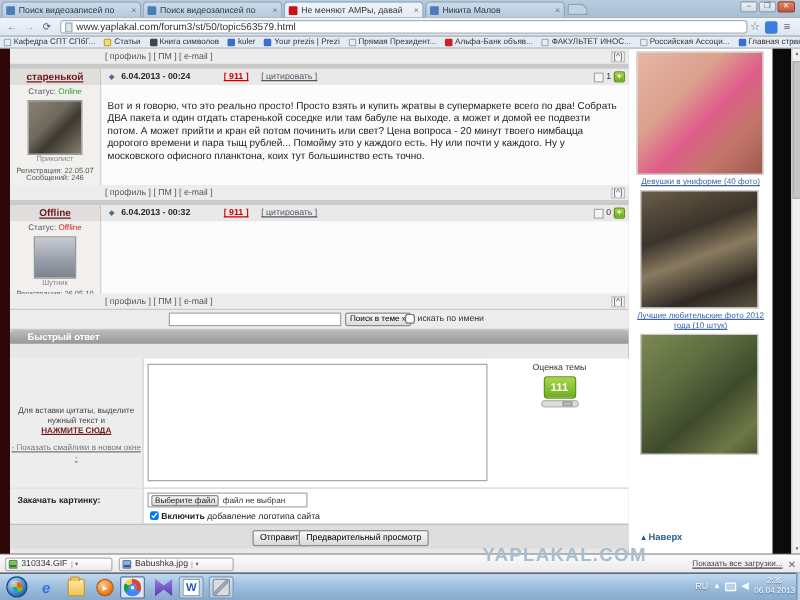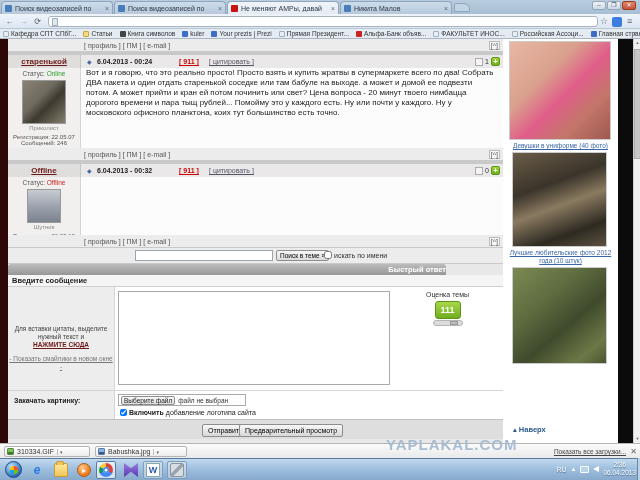--- a/index.html
+++ b/index.html
@@ -70,33 +70,33 @@
   .pbody { left:0; width:495px; }
   .pbody .ucell { position:absolute; left:0; top:0; bottom:0; width:73px; background:#f1f0ee; border-right:1px solid #d5d5d5; text-align:center; }
   .status { font-size:6.5px; color:#555; margin-top:2px; }
   .status .on { color:#2e9e2e; }
   .status .off { color:#cc2222; }
   .ava { margin:3px auto 0; width:44px; height:44px; border:1px solid #999; }
   .ava1 { background:linear-gradient(135deg,#8a8274 0%,#6f6a5e 40%,#3d392f 60%,#857f6f 100%); }
   .ava2 { background:linear-gradient(#c7cbd2 0%,#9aa0ab 55%,#7d838e 100%); }
   .avacap { font-size:6px; color:#888; margin-top:1px; }
   .ureg { font-size:6px; color:#555; margin-top:3px; }
-  .ptext { position:absolute; left:78px; right:8px; top:0; font-size:8px; line-height:10px; color:#222; background:transparent; }
+  .ptext { position:absolute; left:78px; right:8px; top:12px; font-size:8px; line-height:10px; color:#222; background:transparent; }
   .ptext p { margin-bottom:2px; }
   .pbody-bg { position:absolute; left:73px; right:0; top:0; bottom:0; background:#fcfcfc; }
   .qhead { font-size:7px; color:#222; margin-bottom:1px; }
   .qbox { border:1px solid #8c8c8c; background:#fff; font-size:6.5px; color:#444; padding:1px 2px; margin-bottom:8px; width:98%; }
 
   .searchrow { left:0; width:495px; height:16px; background:#ececec; border-bottom:1px solid #c9c9c9; }
   #search-input { position:absolute; left:127px; top:2px; width:138px; height:11px; border:1px solid #9aa5b1; background:#fff; font-size:7px; }
   #search-btn { position:absolute; left:268px; top:2px; height:11px; font-size:6.5px; padding:0 3px; background:linear-gradient(#f8f8f8,#dcdcdc); border:1px solid #8e8e8e; border-radius:2px; }
   .searchrow label { position:absolute; left:326px; top:4px; font-size:7px; color:#333; }
   .searchrow input[type=checkbox] { position:absolute; left:316px; top:3px; width:8px; height:8px; }
 
-  .qr-bar { left:0; width:438px; height:11px; background:linear-gradient(#bcbcbc,#979797); color:#fff; font-weight:bold; font-size:7.5px; line-height:11px; padding-left:14px; border-radius:3px 3px 0 0;text-align:right; }
+  .qr-bar { left:0; width:495px; height:11px; background:linear-gradient(#bcbcbc,#979797); color:#fff; font-weight:bold; font-size:7.5px; line-height:11px; padding-left:14px; border-radius:3px 3px 0 0; }
   .qr-prompt { left:0; width:495px; height:12px; background:#f5f5f5; border-bottom:1px solid #d0d0d0; font-weight:bold; font-size:7.5px; line-height:12px; padding-left:4px; color:#222; }
   .qr-body { left:0; width:495px; height:103px; background:#fff; }
   .qr-left { position:absolute; left:0; top:0; bottom:0; width:107px; background:#ededed; border-right:1px solid #d5d5d5; text-align:center; font-size:6.5px; color:#444; padding-top:38px; line-height:8px; }
   .qr-left .click { font-weight:bold; text-decoration:underline; color:#6d1a1a; }
   .qr-left .smile { display:block; margin-top:6px; color:#777; text-decoration:underline; }
   #reply-textarea { position:absolute; left:110px; top:4px; width:272px; height:94px; border:1px solid #a9a9a9; background:#fff; resize:none; }
   .qr-right { position:absolute; left:384px; top:0; bottom:0; width:111px; background:#fff; text-align:center; }
   .rate-label { font-size:7px; color:#333; margin-top:4px; }
   #rate-badge { margin:3px auto 0; width:26px; height:18px; border-radius:3px; background:linear-gradient(#a8d84a,#6fae1e); border:1px solid #5f941a; color:#fff; font-weight:bold; font-size:9px; line-height:17px; }
   #rate-slider { margin:1px auto 0; width:30px; height:6px; background:#dcdcdc; border:1px solid #b5b5b5; border-radius:3px; position:relative; }
@@ -192,20 +192,21 @@
     <div class="abs winbtn" style="left:607px">❐</div>
     <div class="abs winbtn close" style="left:622px">✕</div>
   </div>
 
   <div class="abs" id="toolbar">
     <div class="abs navbtn" style="left:4px">←</div>
     <div class="abs navbtn" style="left:18px;color:#9aa8b6">→</div>
     <div class="abs navbtn" style="left:32px">⟳</div>
     <div class="abs" id="omnibox">
       <span class="doc"></span>
+      <span class="url">www.yaplakal.com/forum3/st/50/topic563579.html</span>
     </div>
     <div class="abs tbicon" style="left:600px">☆</div>
     <div class="abs" id="ext-blue"></div>
     <div class="abs tbicon" style="left:627px">≡</div>
   </div>
 
   <div class="abs" id="bookmarks">
     <span class="bm">
         <i class="bm-doc"></i>
         <span>Кафедра СПТ СПбГ...</span>
@@ -341,21 +342,20 @@
     </div>
 
     <div class="abs searchrow" style="top:209px">
       <input id="search-input" type="text" value="" style="">
       <button id="search-btn">Поиск в теме »</button>
       <input type="checkbox" style="">
       <label>искать по имени</label>
     </div>
 
     <div class="abs qr-bar" style="top:225px">Быстрый ответ</div>
-    <div class="abs qr-prompt" style="top:236px">Введите сообщение</div>
     <div class="abs qr-body" style="top:248px">
       <div class="qr-left">
         <span>Для вставки цитаты, выделите нужный текст и</span><br>
         <span class="click">НАЖМИТЕ СЮДА</span>
         <span class="smile">- Показать смайлики в новом окне -</span>
       </div>
       <textarea id="reply-textarea" style=""></textarea>
       <div class="qr-right">
         <div class="rate-label">Оценка темы</div>
         <div id="rate-badge">111</div>

